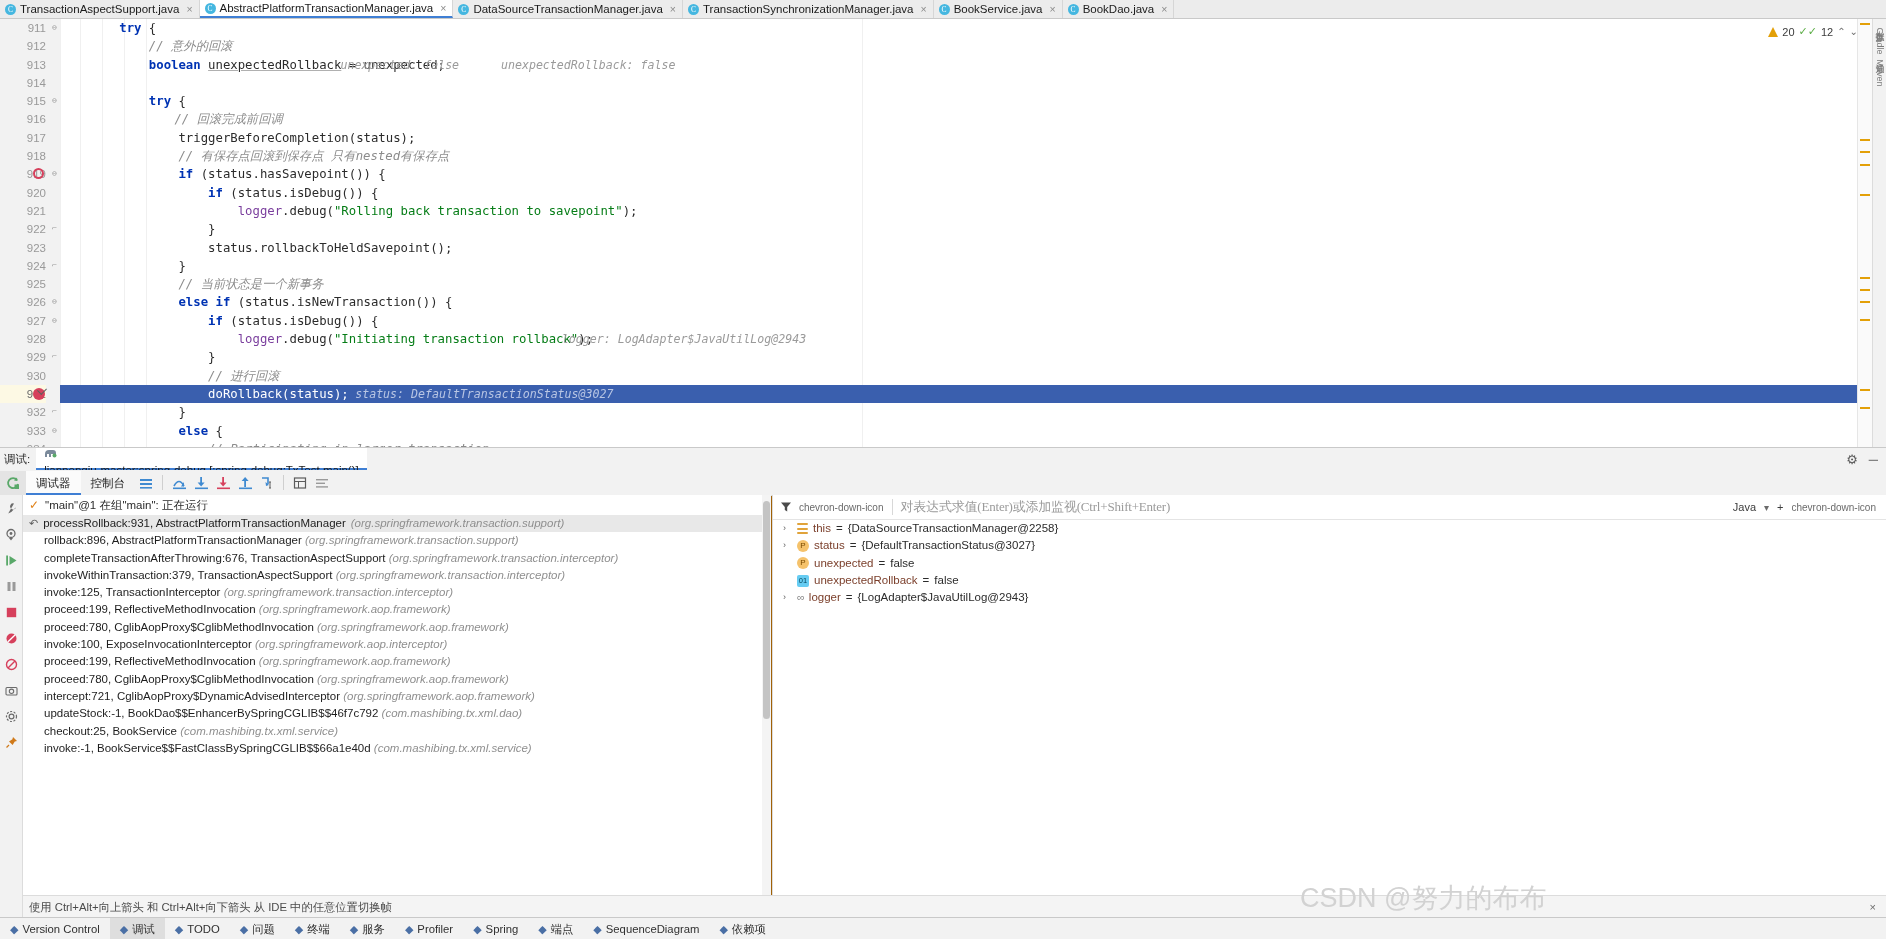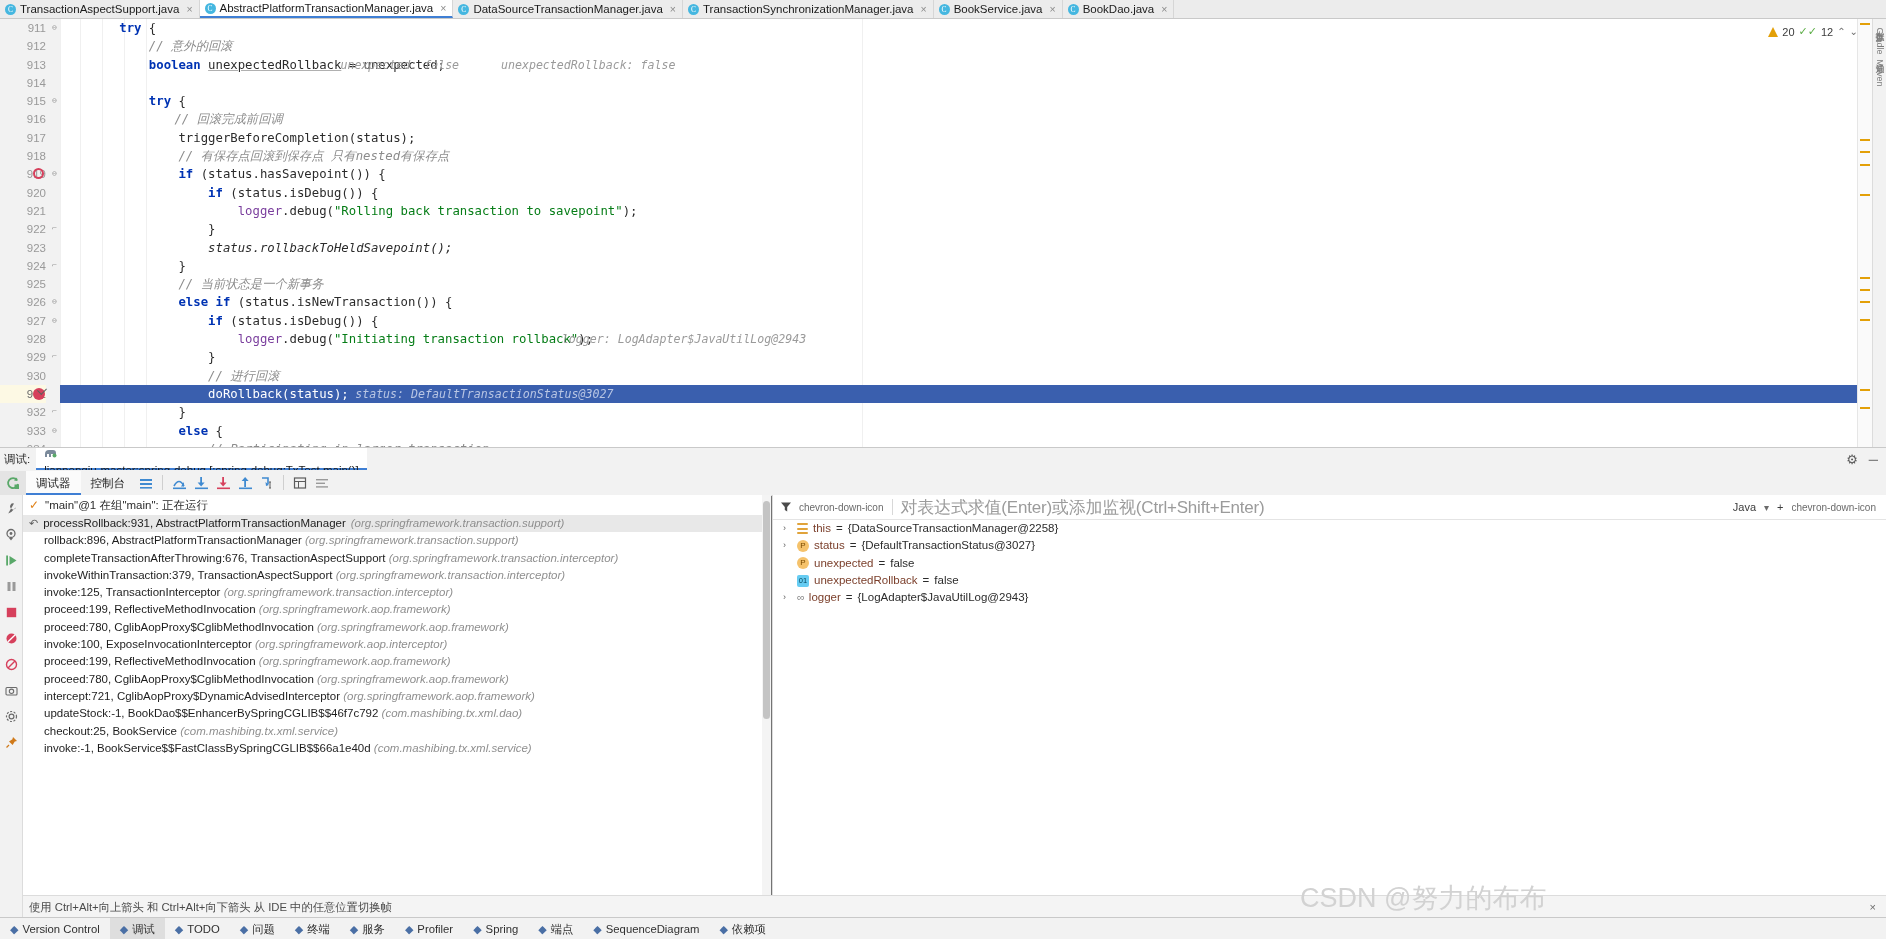--- a/index.html
+++ b/index.html
@@ -50,21 +50,21 @@
   .chk{color:#5aac44;font-size:11px;}
   .chev{color:#6b6b6b;font-size:10px;}
 
   
   .markstrip{position:absolute;right:14px;top:19px;width:14px;height:428px;background:#fafafa;border-left:1px solid #e6e6e6;}
   .mk{position:absolute;right:2px;width:10px;height:2px;}
   .rightrail{position:absolute;right:0;top:19px;width:14px;height:428px;background:#f2f2f2;border-left:1px solid #dcdcdc;
              writing-mode:vertical-rl;text-orientation:mixed;font-size:9px;color:#7a7a7a;padding-top:6px;box-sizing:border-box;}
 
   
-  .dbgwrap{position:absolute;left:0;top:447px;width:1886px;height:470px;background:#737373;border-top:1px solid #c9c9c9;}
+  .dbgwrap{position:absolute;left:0;top:447px;width:1886px;height:470px;background:#a16207;border-top:1px solid #c9c9c9;}
   .dbghead{position:absolute;left:0;top:0;width:1886px;height:22px;background:#f2f2f2;display:flex;align-items:center;border-bottom:1px solid #dcdcdc;}
   .dbghead-label{font-size:11.5px;color:#2b2b2b;padding:0 6px 0 4px;}
   .runtab{display:flex;align-items:flex-start;gap:5px;height:22px;padding:0 8px;background:#ffffff;border-bottom:2px solid #3f7fd4;font-size:11.5px;color:#1a1a1a;box-sizing:border-box;flex-direction:column;}
   .eleph{width:13px;height:11px;position:relative;}
   .eleph svg{display:block;}
   .gear-right{position:absolute;right:28px;top:4px;color:#5c5c5c;font-size:13px;}
   .min-right{position:absolute;right:8px;top:4px;color:#5c5c5c;font-size:13px;}
 
   .dbgtoolrow{position:absolute;left:0;top:22px;width:1886px;height:25px;background:#f2f2f2;border-bottom:1px solid #dcdcdc;display:flex;align-items:center;}
   .rerun{width:26px;height:24px;display:flex;align-items:center;justify-content:center;background:#e4e4e4;}
@@ -82,21 +82,21 @@
   .frow.sel{background:#e8e8e8;padding-left:6px;display:flex;align-items:center;gap:5px;}
   .fpkg{color:#8f8f8f;font-style:italic;}
   .fscroll{position:absolute;right:0;top:47px;width:9px;height:400px;background:#f4f4f4;}
   .fthumb{position:absolute;right:1px;top:6px;width:7px;height:218px;background:#c4c4c4;border-radius:4px;}
 
   .vsplit{position:absolute;left:772px;top:47px;width:1px;height:423px;background:#dcdcdc;}
 
   .watchbar{position:absolute;left:773px;top:47px;width:1113px;height:24px;background:#ffffff;border-bottom:1px solid #e4e4e4;display:flex;align-items:center;}
   .filt{width:26px;display:flex;align-items:center;justify-content:center;}
   .wsep{width:1px;height:16px;background:#d8d8d8;margin-right:8px;}
-  .wplace{font-size:17px;color:#9b9b9b;font-family:Liberation Sans, sans-serif;letter-spacing:-.2px;}
+  .wplace{font-size:13px;color:#9b9b9b;font-family:Liberation Serif, serif;letter-spacing:-.2px;}
   .wright{margin-left:auto;display:flex;align-items:flex-end;gap:8px;padding-right:10px;font-size:11px;color:#3c3c3c;}
 
   .vars{position:absolute;left:773px;top:72px;width:1113px;height:375px;background:#ffffff;}
   .vrow{height:17.3px;line-height:17.3px;display:flex;align-items:center;gap:5px;padding-left:10px;font-size:11.5px;}
   .arr{width:9px;color:#5c5c5c;font-size:9px;}
   .vic{width:12px;height:12px;border-radius:50%;font-size:8px;line-height:12px;text-align:center;color:#7a4b00;font-family:"Liberation Sans",sans-serif;}
   .vic.p{background:#f5c26b;}
   .vic.sq{border-radius:2px;background:#66ccf2;color:#05485e;font-size:7.5px;}
   .vname{color:#7a3e2a;}
   .veq{color:#2b2b2b;}
@@ -169,21 +169,21 @@
         <div class="row"><span class="lnum">913</span><span class="code" style="left: 60px;"><span class="pl">            </span><span class="kw">boolean</span><span class="pl"> </span><span class="pl und">unexpectedRollback</span><span class="pl"> = unexpected;</span></span><span class="hint" style="position: absolute; left: 340.44px;">unexpected: false      unexpectedRollback: false</span></div>
         <div class="row"><span class="lnum">914</span><span class="code" style="left: 60px;"><span class="pl"></span></span></div>
         <div class="row"><span class="lnum">915</span><span class="fold" style="left: 50px; top: 4px; font-size: 8px;">⊖</span><span class="code" style="left: 60px;"><span class="pl">            </span><span class="kw">try</span><span class="pl"> {</span></span></div>
         <div class="row"><span class="lnum">916</span><span class="code" style="left: 56px;"><span class="pl">                </span><span class="cm">// 回滚完成前回调</span></span></div>
         <div class="row"><span class="lnum">917</span><span class="code" style="left: 60px;"><span class="pl">                </span><span class="pl">triggerBeforeCompletion(status);</span></span></div>
         <div class="row"><span class="lnum">918</span><span class="code" style="left: 60px;"><span class="pl">                </span><span class="cm">// 有保存点回滚到保存点 只有nested有保存点</span></span></div>
         <div class="row"><span class="lnum">919</span><span class="bp" style="top: 3px;"></span><span class="fold" style="left: 50px; top: 4px; font-size: 8px;">⊖</span><span class="code" style="left: 60px;"><span class="pl">                </span><span class="kw">if</span><span class="pl"> (status.hasSavepoint()) {</span></span></div>
         <div class="row"><span class="lnum">920</span><span class="code" style="left: 60px;"><span class="pl">                    </span><span class="kw">if</span><span class="pl"> (status.isDebug()) {</span></span></div>
         <div class="row"><span class="lnum">921</span><span class="code" style="left: 60px;"><span class="pl">                        </span><span class="mth">logger</span><span class="pl">.debug(</span><span class="str">"Rolling back transaction to savepoint"</span><span class="pl">);</span></span></div>
         <div class="row"><span class="lnum">922</span><span class="fold" style="left: 50px; top: 4px; font-size: 8px;">⌐</span><span class="code" style="left: 60px;"><span class="pl">                    </span><span class="pl">}</span></span></div>
-        <div class="row"><span class="lnum">923</span><span class="code" style="left: 60px; font-style: italic;"><span class="pl">                    </span><span class="pl">status.rollbackToHeldSavepoint();</span></span></div>
+        <div class="row"><span class="lnum">923</span><span class="code" style="left: 60px;"><span class="pl">                    </span><span class="pl">status.rollbackToHeldSavepoint();</span></span></div>
         <div class="row"><span class="lnum">924</span><span class="fold" style="left: 50px; top: 4px; font-size: 8px;">⌐</span><span class="code" style="left: 60px;"><span class="pl">                </span><span class="pl">}</span></span></div>
         <div class="row"><span class="lnum">925</span><span class="code" style="left: 60px;"><span class="pl">                </span><span class="cm">// 当前状态是一个新事务</span></span></div>
         <div class="row"><span class="lnum">926</span><span class="fold" style="left: 50px; top: 4px; font-size: 8px;">⊖</span><span class="code" style="left: 60px;"><span class="pl">                </span><span class="kw">else if</span><span class="pl"> (status.isNewTransaction()) {</span></span></div>
         <div class="row"><span class="lnum">927</span><span class="fold" style="left: 50px; top: 4px; font-size: 8px;">⊖</span><span class="code" style="left: 60px;"><span class="pl">                    </span><span class="kw">if</span><span class="pl"> (status.isDebug()) {</span></span></div>
         <div class="row"><span class="lnum">928</span><span class="code" style="left: 60px;"><span class="pl">                        </span><span class="mth">logger</span><span class="pl">.debug(</span><span class="str">"Initiating transaction rollback"</span><span class="pl">);</span></span><span class="hint" style="position: absolute; left: 561.84px;">logger: LogAdapter$JavaUtilLog@2943</span></div>
         <div class="row"><span class="lnum">929</span><span class="fold" style="left: 50px; top: 4px; font-size: 8px;">⌐</span><span class="code" style="left: 60px;"><span class="pl">                    </span><span class="pl">}</span></span></div>
         <div class="row"><span class="lnum">930</span><span class="code" style="left: 60px;"><span class="pl">                    </span><span class="cm">// 进行回滚</span></span></div>
         <div class="row"><div class="rowhl"></div><span class="lnum rowhl-num" style="background: rgb(253, 249, 228); color: rgb(107, 107, 107); width: 46px;">931</span><span class="bp-hit" style="top: 3px;"></span><span class="code sel" style="left: 60px;"><span class="pl">                    </span><span class="pl">doRollback(status);</span></span><span class="hint-on-sel" style="position: absolute; left: 355.2px;">status: DefaultTransactionStatus@3027</span></div>
         <div class="row"><span class="lnum">932</span><span class="fold" style="left: 50px; top: 4px; font-size: 8px;">⌐</span><span class="code" style="left: 60px;"><span class="pl">                </span><span class="pl">}</span></span></div>
         <div class="row"><span class="lnum">933</span><span class="fold" style="left: 50px; top: 4px; font-size: 8px;">⊖</span><span class="code" style="left: 60px;"><span class="pl">                </span><span class="kw">else</span><span class="pl"> {</span></span></div>

